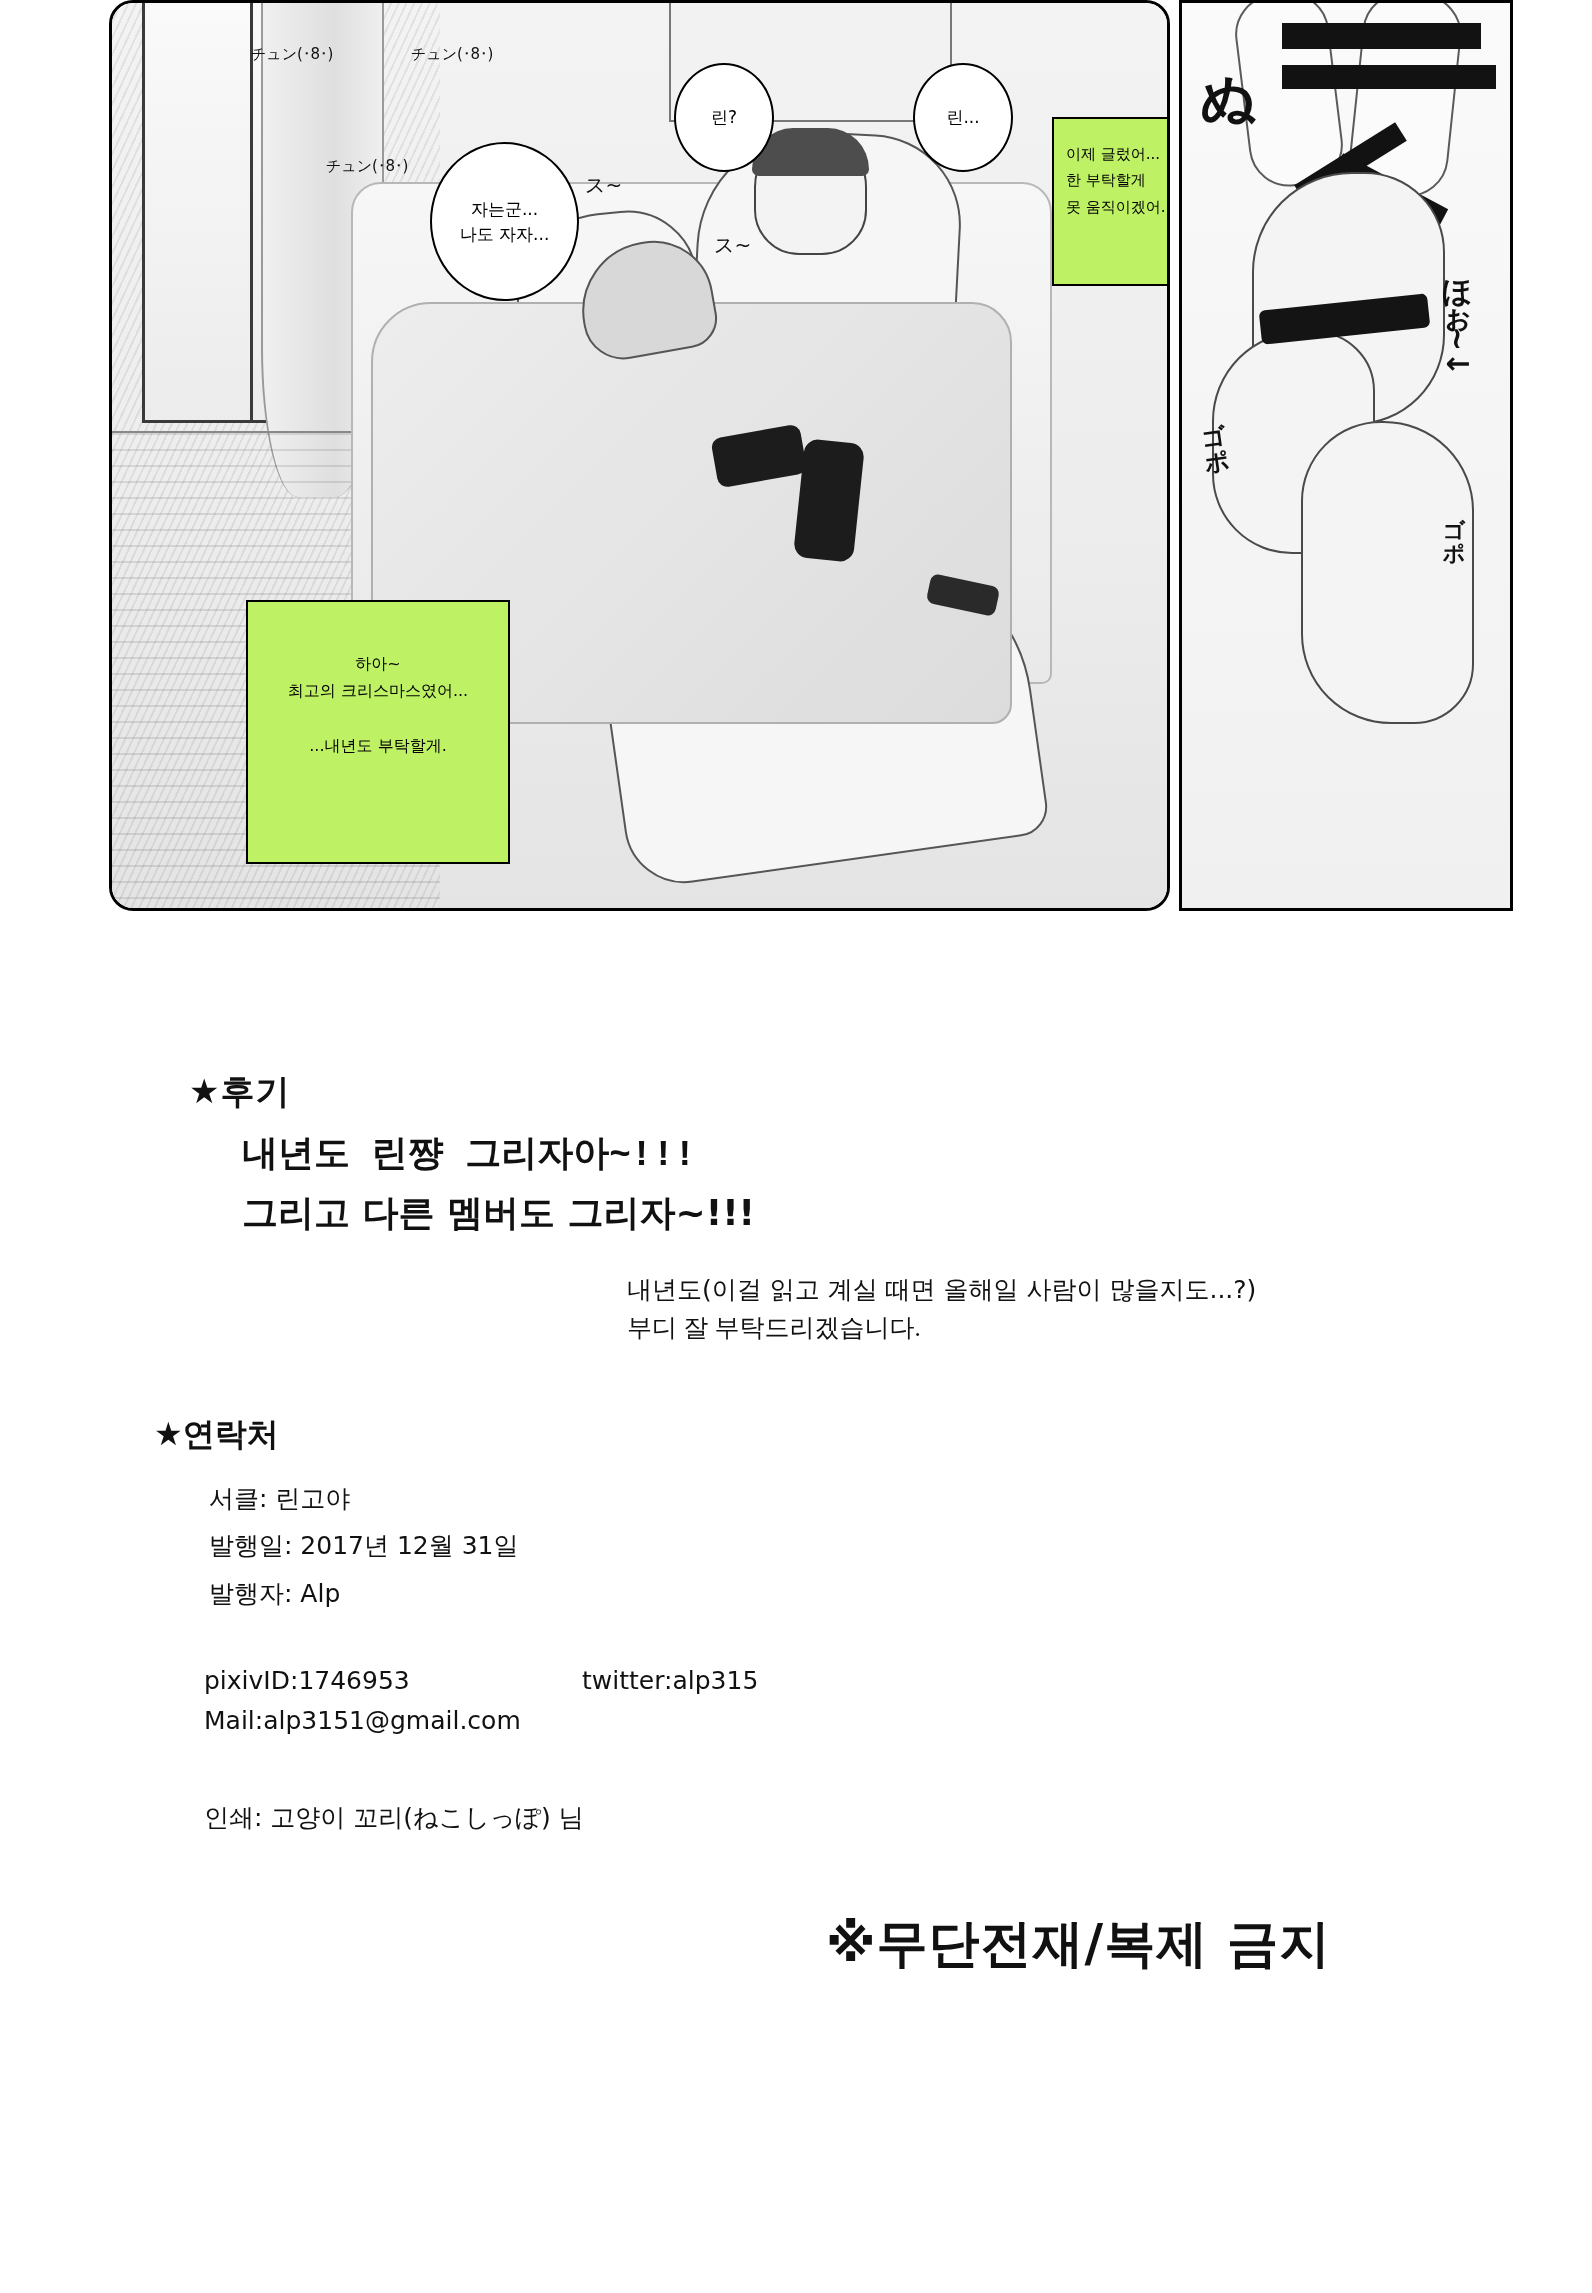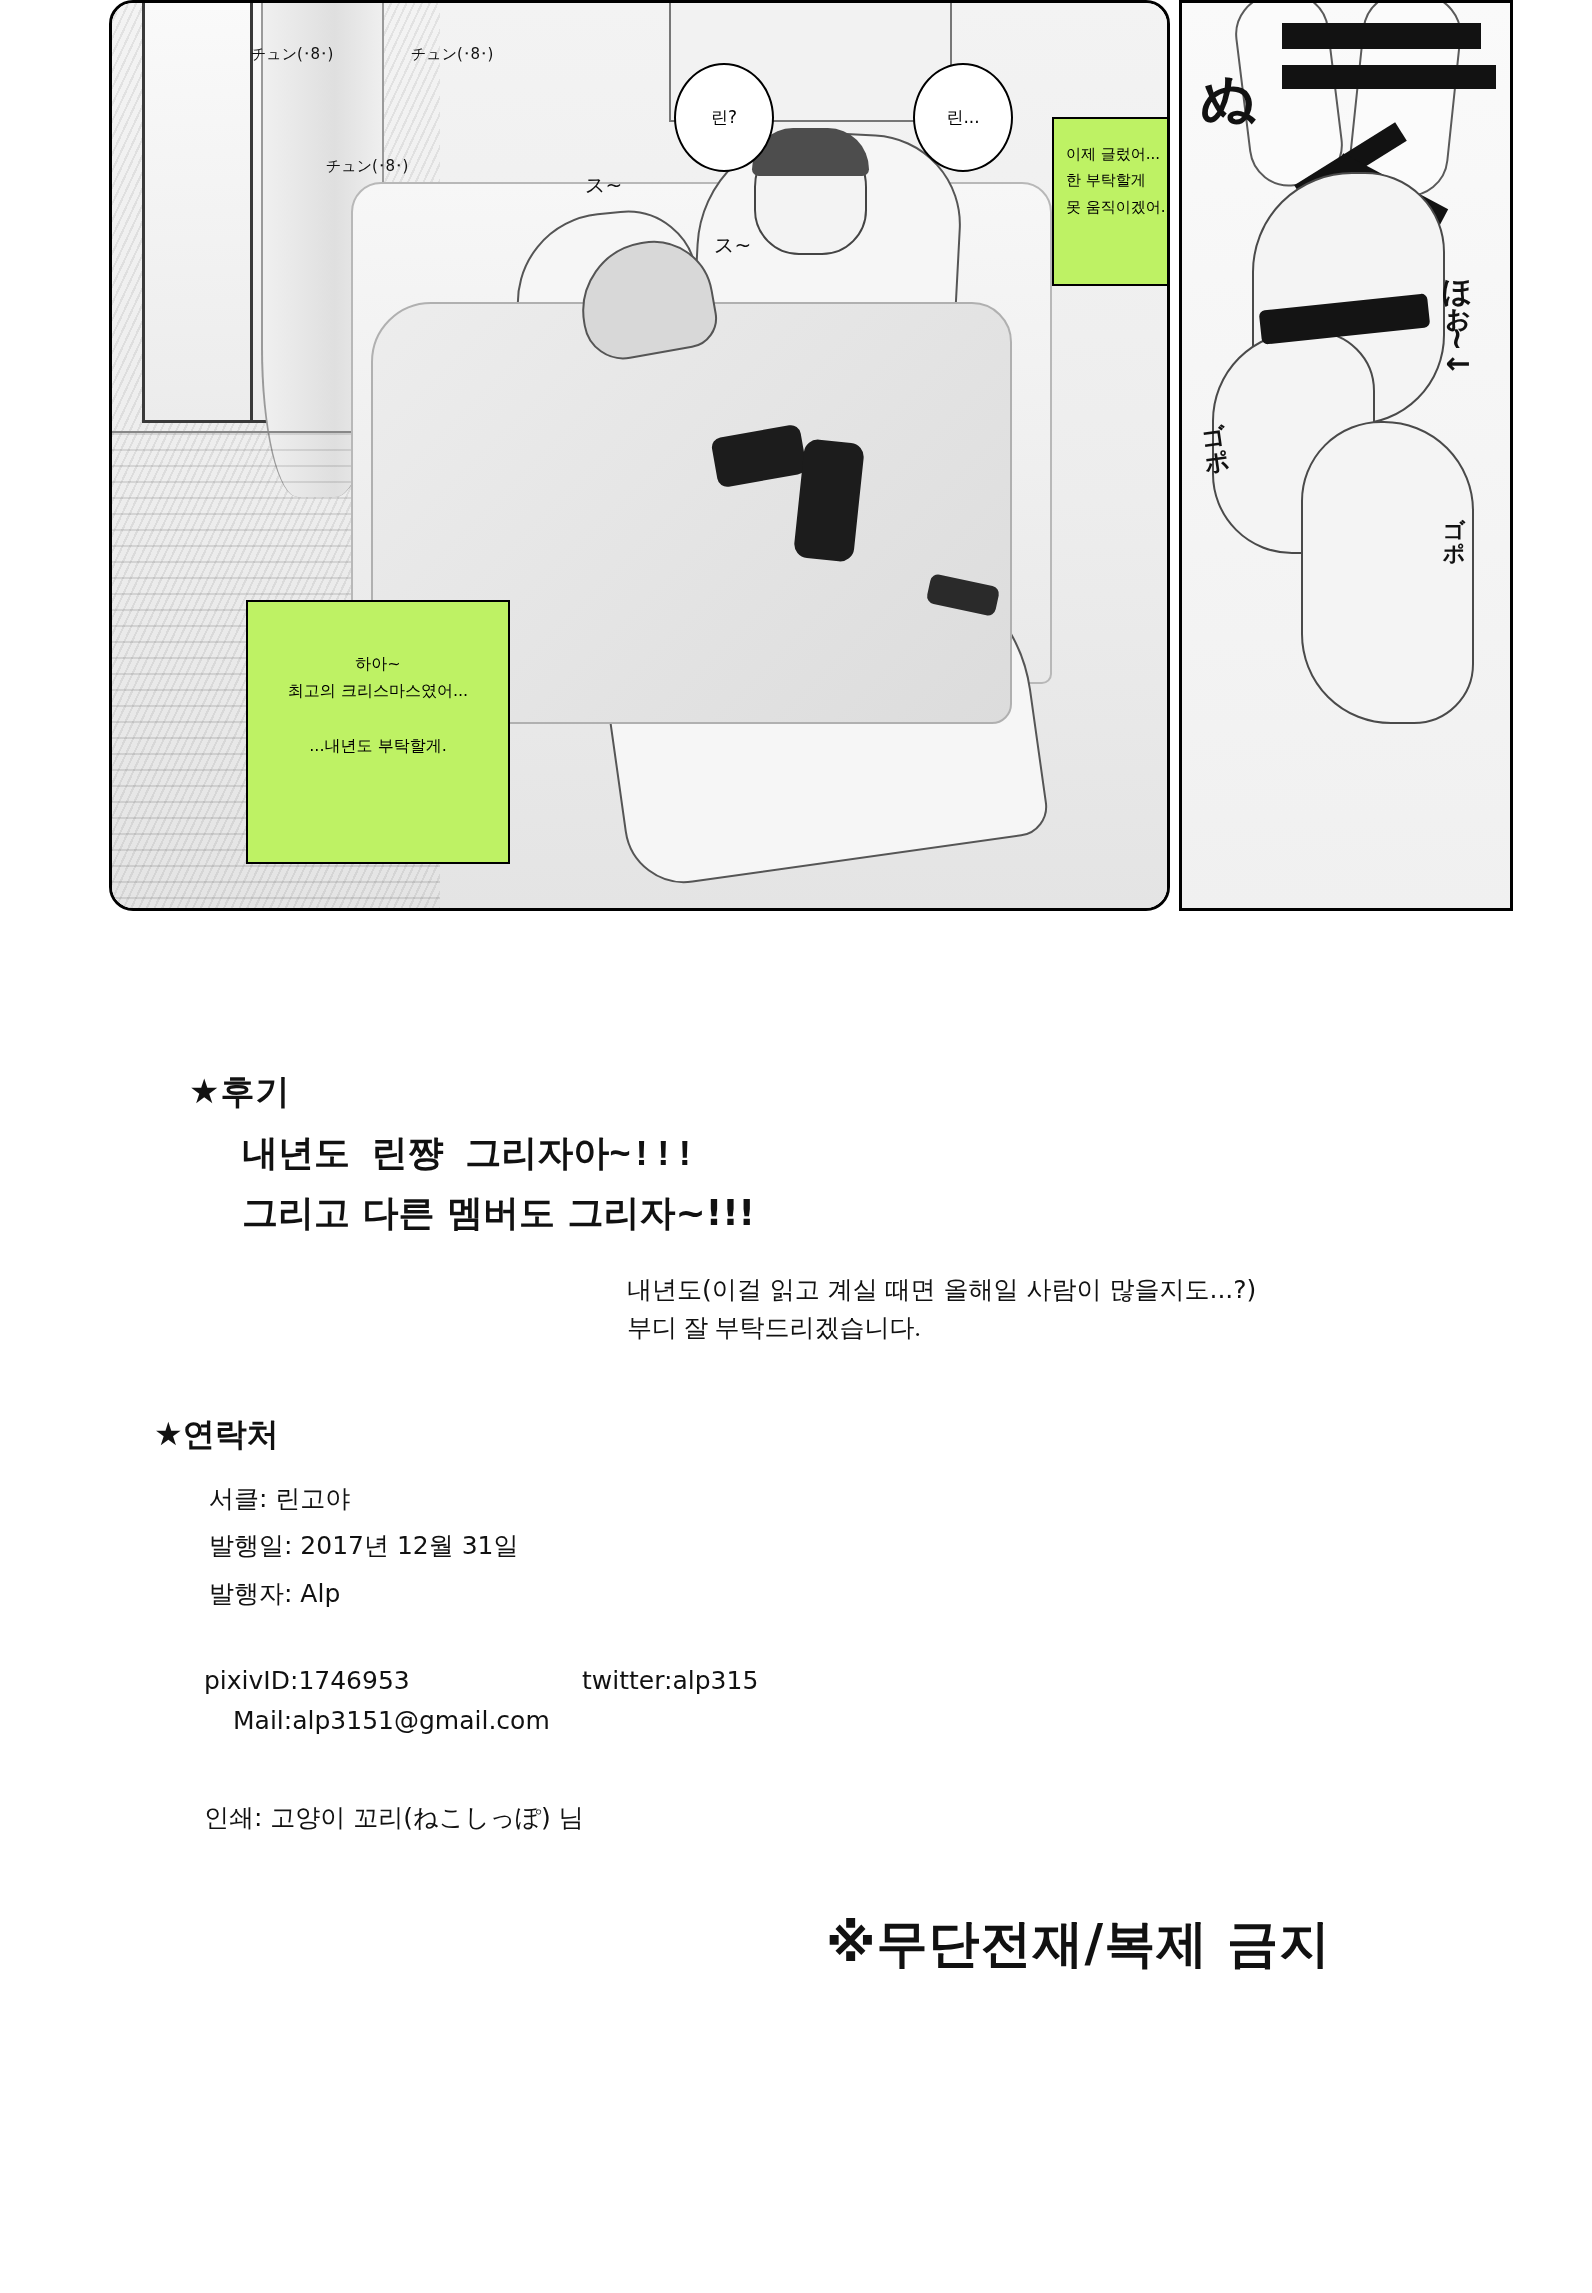--- a/index.html
+++ b/index.html
@@ -335,21 +335,21 @@
   .cl3 { top: 622px; }
 
   .web-line {
     position: absolute;
     left: 204px;
     font-size: 25px;
     font-family: "DejaVu Sans", sans-serif;
   }
   .wl1 { top: 711px; }
   .wl1b { left: 582px; top: 711px; }
-  .wl2 { top: 751px; margin-left: 29px; }
+  .wl2 { top: 751px; }
 
   .print-line {
     position: absolute;
     left: 204px; top: 846px;
     font-size: 25px;
     font-family: "DejaVu Sans", sans-serif;
   }
   .notice {
     position: absolute;
     left: 826px; top: 955px;
@@ -382,20 +382,26 @@
     <div class="fig-dark-b"></div>
     <div class="fig-dark-c"></div>
 
     <div class="chun" style="left:139px; top:42px;">チュン(･8･)</div>
     <div class="chun" style="left:299px; top:42px;">チュン(･8･)</div>
     <div class="chun" style="left:214px; top:154px;">チュン(･8･)</div>
 
     <div class="zzz" style="left:473px; top:169px;">ス~</div>
     <div class="zzz" style="left:602px; top:229px;">ス~</div>
 
+    <div class="bubble bubble-sleep">
+      <div>
+        <span>자는군...</span>
+        <span>나도 자자...</span>
+      </div>
+    </div>
     <div class="bubble bubble-rin-q">
       <span>린?</span>
     </div>
     <div class="bubble bubble-rin">
       <span>린...</span>
     </div>
 
     <div class="boxtext box-now">
       <div>이제 글렀어...</div>
       <div>한 부탁할게</div>

